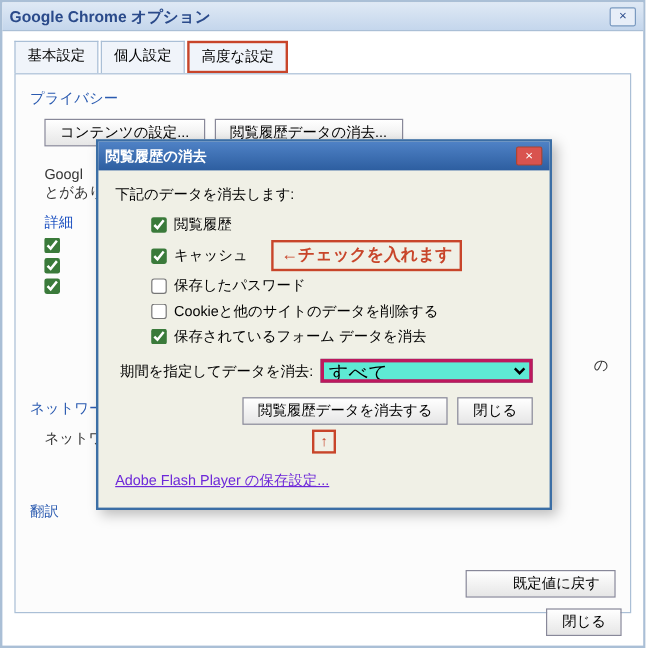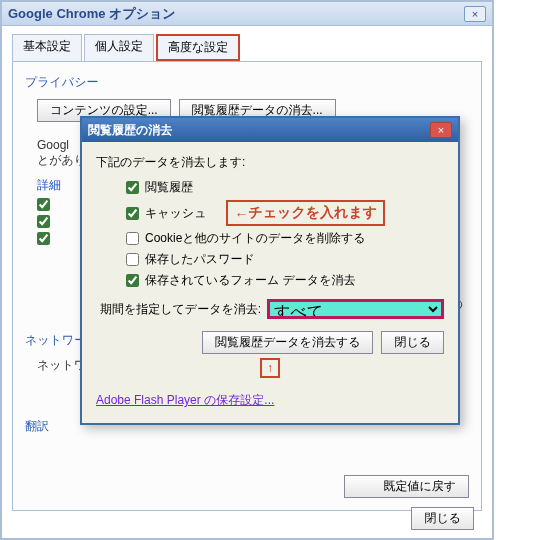--- a/index.html
+++ b/index.html
@@ -1,19 +1,19 @@
 <!DOCTYPE html>
 <html><head>
 <meta charset="utf-8">
 <style>
 * { box-sizing: border-box; margin: 0; padding: 0; font-family: "MS UI Gothic", "Meiryo", sans-serif; }
 html, body { width: 538px; height: 540px; overflow: hidden; }
 body { background: #fff; }
 
-.outer-window { width: 494px; height: 540px; border: 2px solid #aabfd6; background: #fff; position: relative; }
+.outer-window { width: 538px; height: 540px; border: 2px solid #aabfd6; background: #fff; position: relative; }
 .outer-titlebar { height: 24px; background: linear-gradient(#dfe9f5, #c4d6ec); display: flex; align-items: center; padding: 0 6px; border-bottom: 1px solid #aabfd6; }
 .outer-titlebar .title { color: #2a4a8a; font-weight: bold; font-size: 13px; flex: 1; }
 .outer-titlebar .close { width: 22px; height: 16px; background: #e7eef8; border: 1px solid #7a9ac0; border-radius: 2px; display: flex; align-items: center; justify-content: center; color: #2a4a8a; font-size: 11px; cursor: pointer; }
 
 .tabs { display: flex; padding: 8px 10px 0 10px; gap: 2px; font-size: 12px; }
 .tab { padding: 3px 10px; border: 1px solid #aabfd6; border-bottom: none; background: #f0f4fa; cursor: pointer; }
 .tab.highlighted { border: 2px solid #c8452a; }
 
 .content-area { margin: 0 10px 10px 10px; border: 1px solid #aabfd6; padding: 12px; background: #fcfcfc; height: 450px; position: relative; }
 
@@ -108,25 +108,25 @@
         <input type="checkbox" checked="" style="">
         <span>閲覧履歴</span>
       </div>
       <div class="cb-row">
         <input type="checkbox" checked="" style="">
         <span>キャッシュ</span>
         <span class="annot">←チェックを入れます</span>
       </div>
       <div class="cb-row">
         <input type="checkbox" style="">
-        <span>Cookieと他のサイトのデータを削除する</span>
+        <span>保存したパスワード</span>
       </div>
       <div class="cb-row">
         <input type="checkbox" style="">
-        <span>保存したパスワード</span>
+        <span>Cookieと他のサイトのデータを削除する</span>
       </div>
       <div class="cb-row">
         <input type="checkbox" checked="" style="">
         <span>保存されているフォーム データを消去</span>
       </div>
 
       <div class="period-row">
         <span>期間を指定してデータを消去:</span>
         <select>
           <option>すべて</option>

